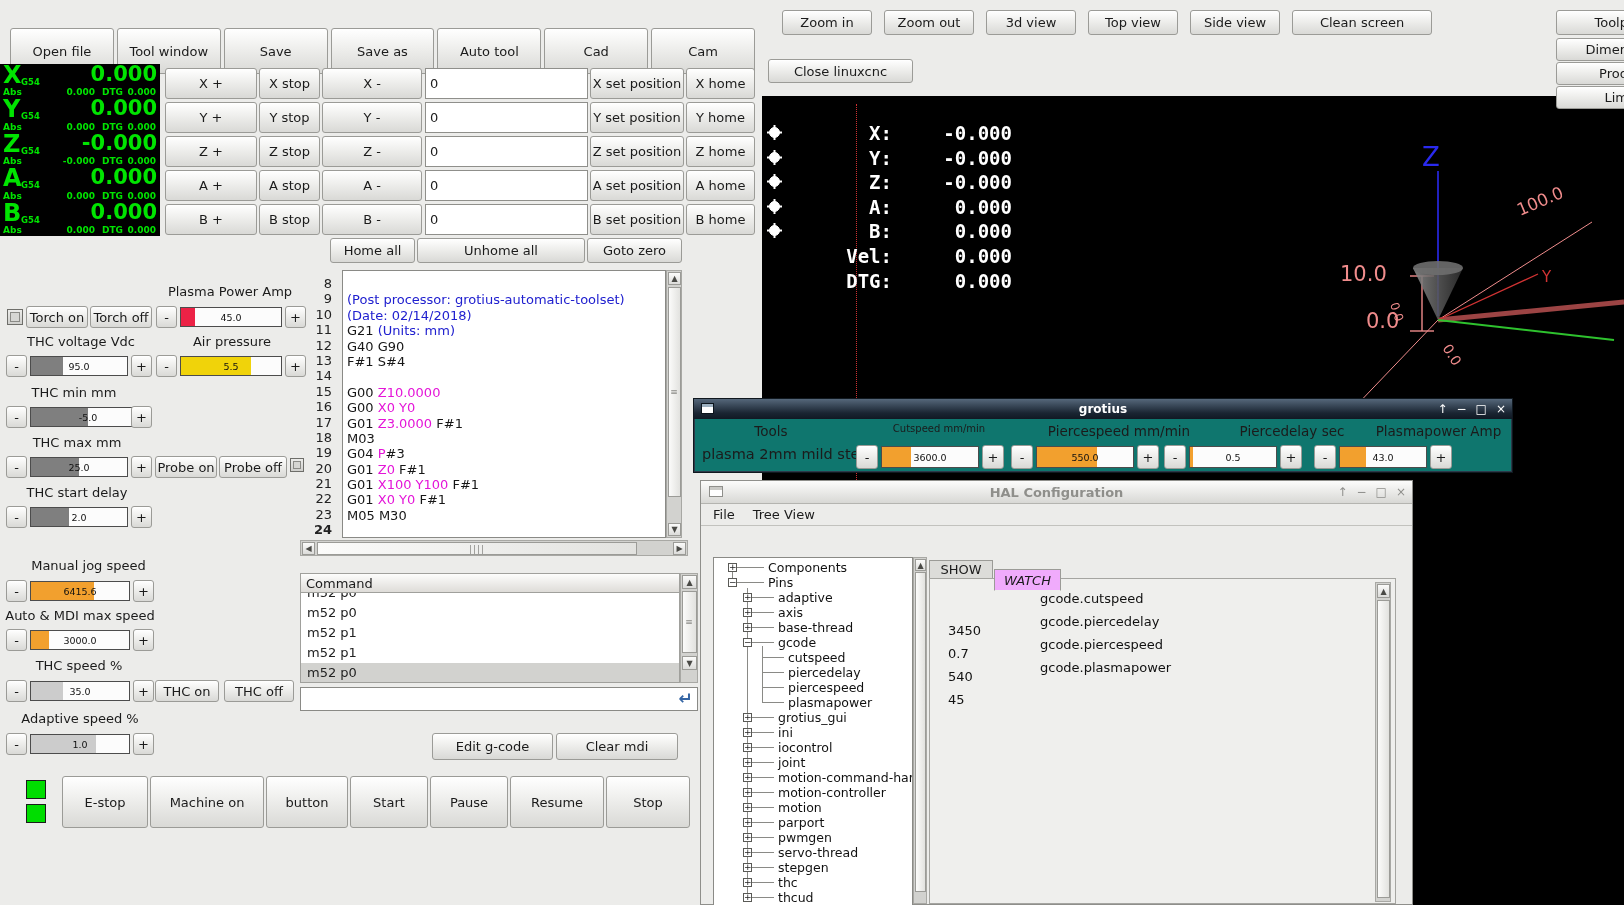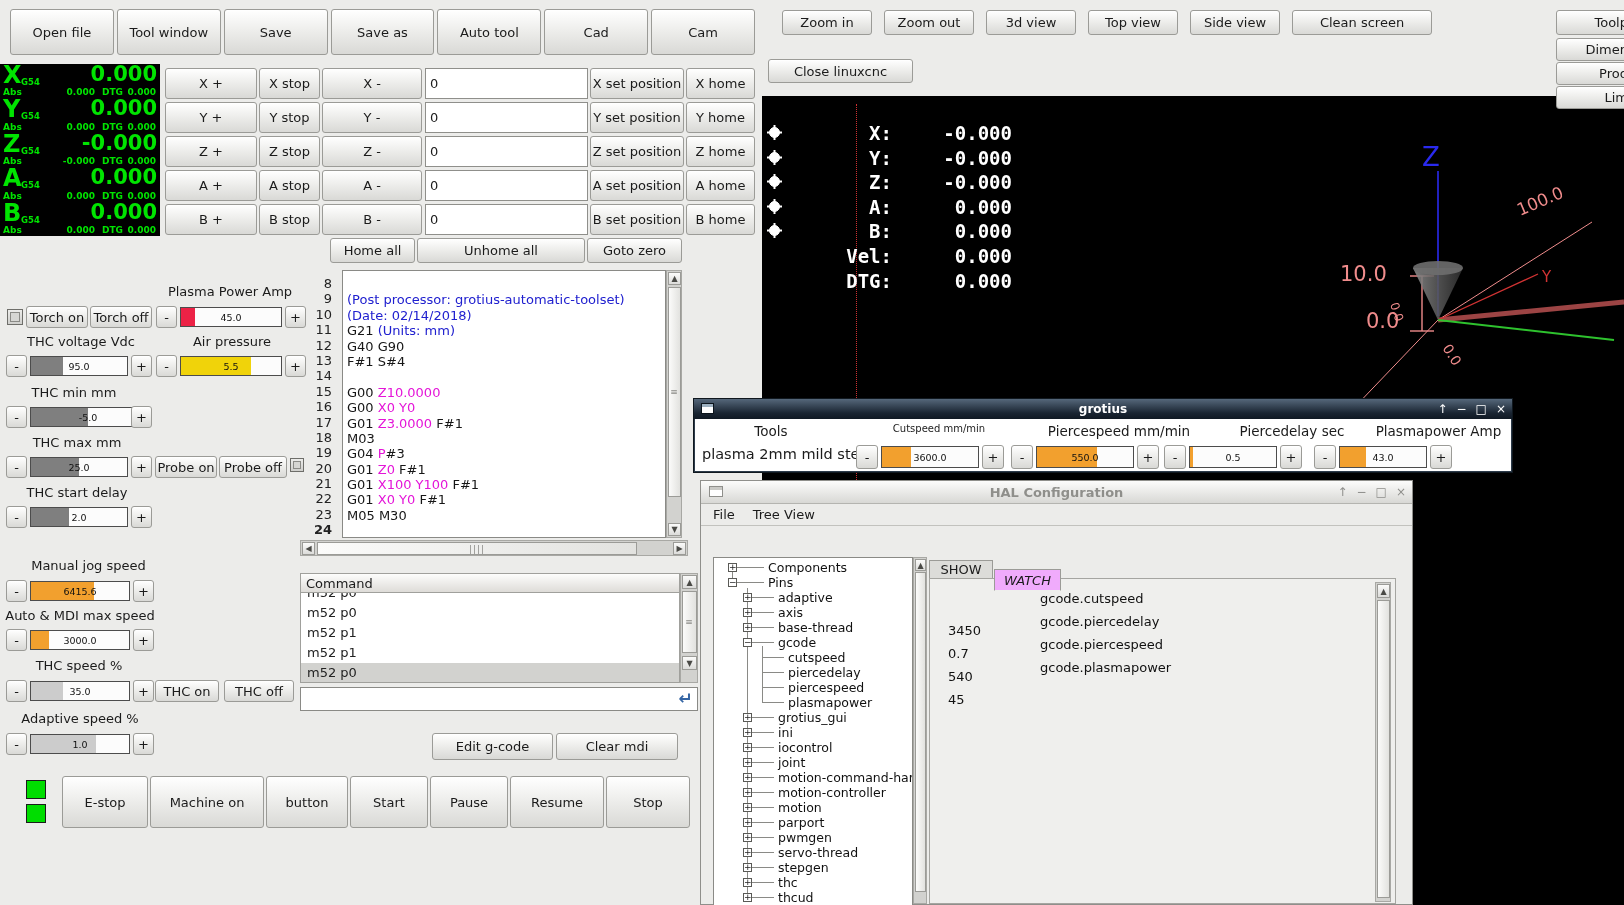--- a/index.html
+++ b/index.html
@@ -63,21 +63,21 @@
   #limitline{position:absolute;left:94px;top:8px;height:416px;width:0;border-left:1px dotted #d03030;}
   
   .win-title-dark{position:absolute;left:0;top:0;right:0;height:20px;
     background:linear-gradient(#55677a,#1a2532 70%,#101923);display:flex;align-items:center;
     color:#fff;font-size:12px;font-weight:bold;}
   .win-title-light{position:absolute;left:0;top:0;right:0;height:22px;
     background:linear-gradient(#fcfcfb,#d8d8d5);border-bottom:1px solid #b4b4b0;display:flex;align-items:center;
     color:#8f8f8b;font-size:13px;font-weight:bold;}
   .win-icons{position:absolute;right:6px;top:0;height:100%;display:flex;align-items:center;gap:9px;font-weight:normal;}
   .win-icons span{font-size:12px;}
-  #grotius-win{left:693px;top:398px;width:820px;height:75px;background:#ffffff;border:1px solid #10181f;
+  #grotius-win{left:693px;top:398px;width:820px;height:75px;background:#0f766e;border:1px solid #10181f;
                box-shadow:0 0 0 1px #2c3a49 inset;}
   #hal-win{left:700px;top:480px;width:713px;height:425px;background:#ececea;border:1px solid #8f8f8b;}
   #hal-menubar{position:absolute;left:0;top:22px;width:100%;height:23px;border-bottom:1px solid #c2c2be;
                display:flex;align-items:center;gap:18px;padding-left:12px;font-size:13px;box-sizing:border-box;}
   #hal-tree{position:absolute;left:12px;top:76px;width:198px;height:347px;background:#fff;border:1px solid #8a8a86;overflow:hidden;}
   .tree-row{position:absolute;left:0;height:15px;width:100%;font-size:12.5px;line-height:15px;color:#111;}
   .tree-toggle{position:absolute;top:3px;width:9px;height:9px;border:1px solid #5a5a56;background:#fff;
                font-size:9px;line-height:7px;text-align:center;color:#222;box-sizing:border-box;}
   .tree-label{position:absolute;top:0;white-space:nowrap;}
   .tree-stub{position:absolute;height:1px;background:#8a8a86;top:7px;}
@@ -90,21 +90,21 @@
   .watch-val{position:absolute;left:18px;margin-top:32px;}
   .watch-pin{position:absolute;left:110px;}
   .jog-input{position:absolute;background:#fff;border:1px solid #8f8f8b;box-sizing:border-box;
              display:flex;align-items:center;padding-left:4px;font-size:13px;}
 </style>
 </head>
 <body>
 
 <div id="root" style="--orange: #f2a02e; --red: #ec2246; --yellow: #f0d30a; --slider_gray: #7f7f7f; --slider_light: #cccccc; --dro_green: #00e400; --led_green: #00dd00; --gcode_blue: #2020cf; --gcode_magenta: #e415d8; --pink: #f08c8c; --axis_red: #d23333; --axis_maroon: #9c4444; --axis_green: #2ec22e; --axis_blue: #2a2aee;">
 
-  <div class="abs flexrow" id="toolbar-left" style="left:10px;top:9px;width:745px;height:46px;gap:3px;">
+  <div class="abs flexrow" id="toolbar-left" style="left:10px;top:28px;width:745px;height:46px;gap:3px;">
       <div class="btn" style="position: relative; flex: 1 1 0px;">Open file</div>
       <div class="btn" style="position: relative; flex: 1 1 0px;">Tool window</div>
       <div class="btn" style="position: relative; flex: 1 1 0px;">Save</div>
       <div class="btn" style="position: relative; flex: 1 1 0px;">Save as</div>
       <div class="btn" style="position: relative; flex: 1 1 0px;">Auto tool</div>
       <div class="btn" style="position: relative; flex: 1 1 0px;">Cad</div>
       <div class="btn" style="position: relative; flex: 1 1 0px;">Cam</div>
     </div>
 
   <div class="abs" id="dro-panel">

